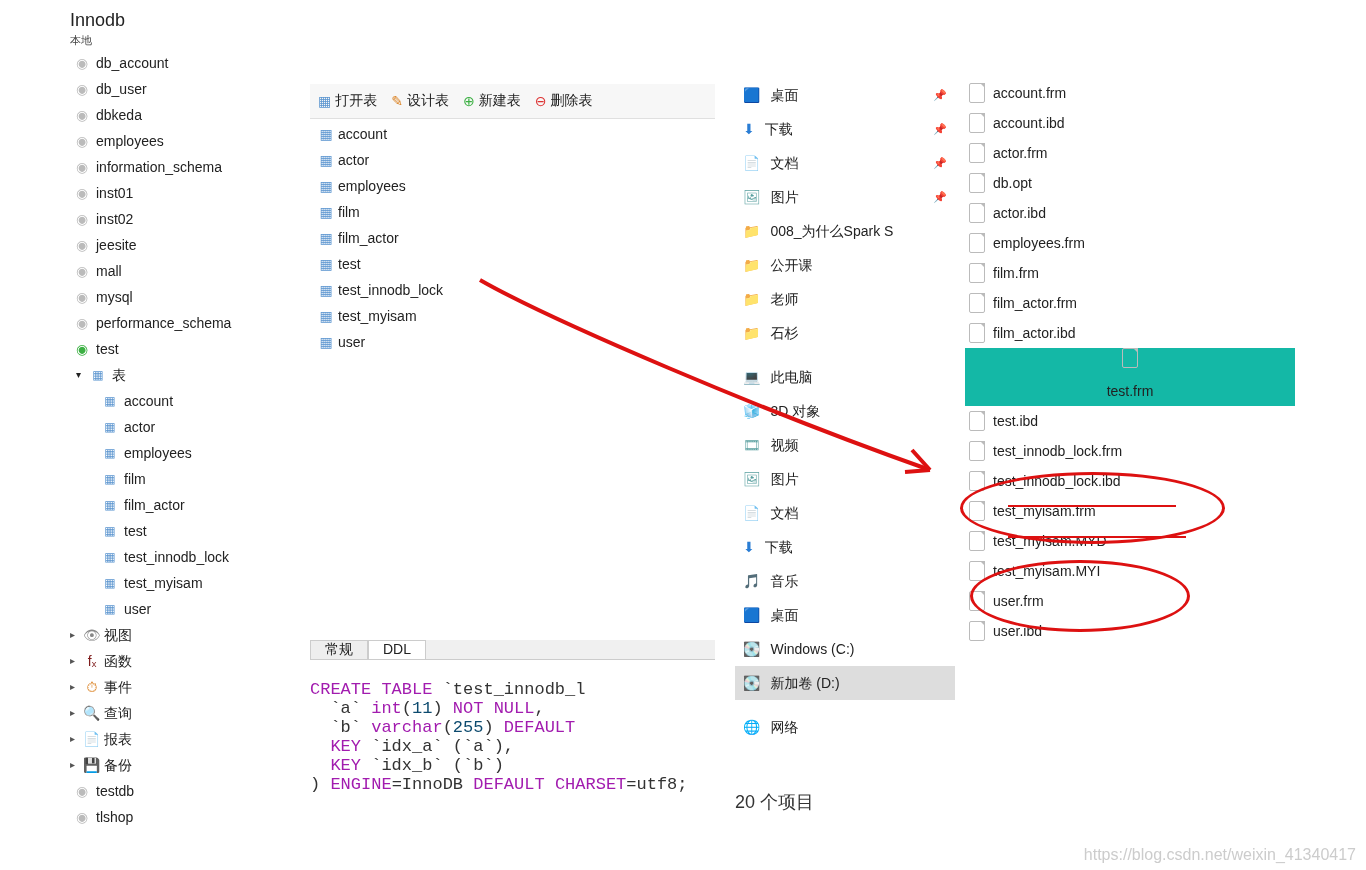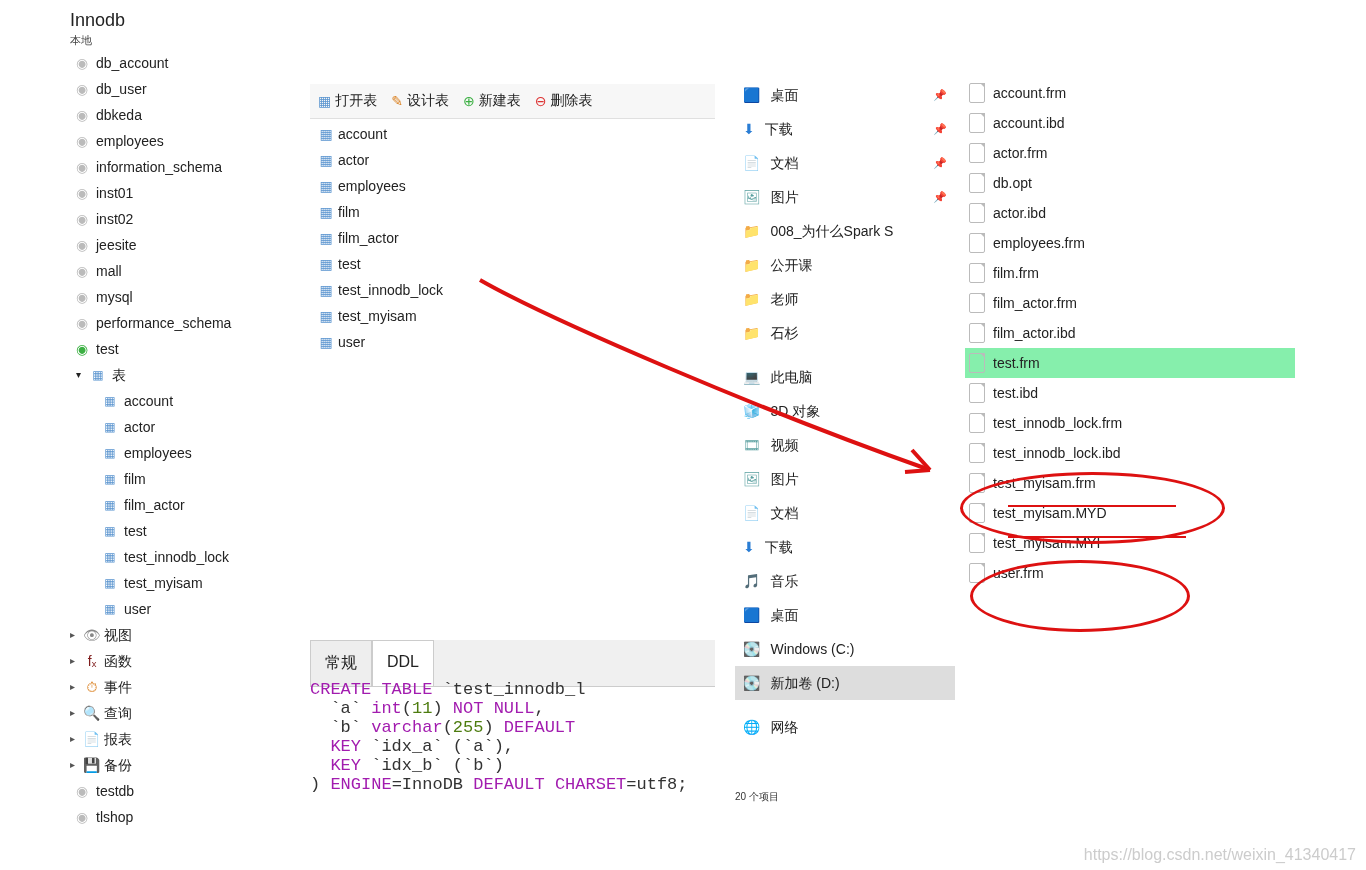--- a/index.html
+++ b/index.html
@@ -21,36 +21,36 @@
   
   .mid-panel { left: 310px; top: 84px; width: 405px; }
   .toolbar { display:flex; gap:6px; border-bottom:1px solid #e0e0e0; padding:6px 4px; background:#f7f7f7; }
   .tb-btn { display:flex; align-items:center; gap:4px; font-size:14px; padding:2px 4px; }
   .mid-list { padding:2px 0; }
   .mid-row { display:flex; align-items:center; padding:1px 0 1px 4px; line-height:24px; }
   .mid-row .icn { width:24px; text-align:center; color:#5a94cf; }
   
   .mid-tabs { position:absolute; left:310px; top:640px; width:405px; }
   .tabs-row { display:flex; border-bottom:1px solid #ccc; background:#f0f0f0; }
-  .tab { padding:12px 14px; font-size:16px; border:1px solid #ccc; border-bottom:none; background:#eee; }
+  .tab { padding:0 14px; font-size:14px; border:1px solid #ccc; border-bottom:none; background:#eee; }
   .tab.active { background:#fff; }
   .code-area { position:absolute; left:310px; top:680px; font-family:"Consolas","Courier New",monospace; font-size:17px; white-space:pre; color:#333; }
   .kw { color:#a21caf; }
-  .num { color:#4d7c0f; }
+  .num { color:#0c4a6e; }
   
   .nav-panel { left:735px; top:78px; width:220px; }
   .nav-item { display:flex; align-items:center; justify-content:space-between; padding:2px 8px 2px 8px; line-height:30px; }
   .nav-item .lgroup { display:flex; align-items:center; gap:10px; }
   .nav-item .pin { color:#999; font-size:11px; }
   .nav-item.sel { background:#ddd; }
-  .nav-bottom { position:absolute; left:735px; top:790px; font-size:10px; color:#333; }
+  .nav-bottom { position:absolute; left:735px; top:790px; font-size:18px; color:#333; }
   
   .file-panel { left:965px; top:78px; width:330px; }
   .file-row { display:flex; align-items:center; padding:0 4px; line-height:30px; gap:8px; position:relative; }
-  .file-row.sel { background:#86efac; }
+  .file-row.sel { background:#14b8a6;flex-direction:column; }
   .file-icn { width:16px; height:20px; border:1px solid #bbb; border-radius:2px; position:relative; }
   .file-icn::before { content:""; position:absolute; top:-1px; right:-1px; border-left:5px solid transparent; border-top:5px solid #bbb; }
   .red-oval { position:absolute; border:3px solid #d11; border-radius:50%; pointer-events:none; }
   #oval1 { left:960px; top:472px; width:265px; height:72px; }
   #oval2 { left:970px; top:560px; width:220px; height:72px; }
   .redline { position:absolute; height:2px; background:#d11; }
   #rl1 { left:1008px; top:505px; width:168px; }
   #rl2 { left:1008px; top:536px; width:178px; }
   .watermark { position:absolute; right:10px; bottom:6px; color:#ccc; font-size:16px; }
   
@@ -457,20 +457,24 @@
       <span>test_myisam.MYD</span>
     </div>
     <div class="file-row">
       <span class="file-icn"></span>
       <span>test_myisam.MYI</span>
     </div>
     <div class="file-row">
       <span class="file-icn"></span>
       <span>user.frm</span>
     </div>
+    <div class="file-row">
+      <span class="file-icn"></span>
+      <span>user.ibd</span>
+    </div>
   </div>
 
 <div class="red-oval" id="oval1"></div>
 <div class="red-oval" id="oval2"></div>
 <div class="redline" id="rl1"></div>
 <div class="redline" id="rl2"></div>
 
 <svg class="arrow-svg">
   <path d="M 480 280 C 550 320, 760 410, 930 470" stroke="#d11" stroke-width="4" fill="none"></path>
   <path d="M 930 470 L 912 450 M 930 470 L 905 472" stroke="#d11" stroke-width="4" fill="none"></path>

